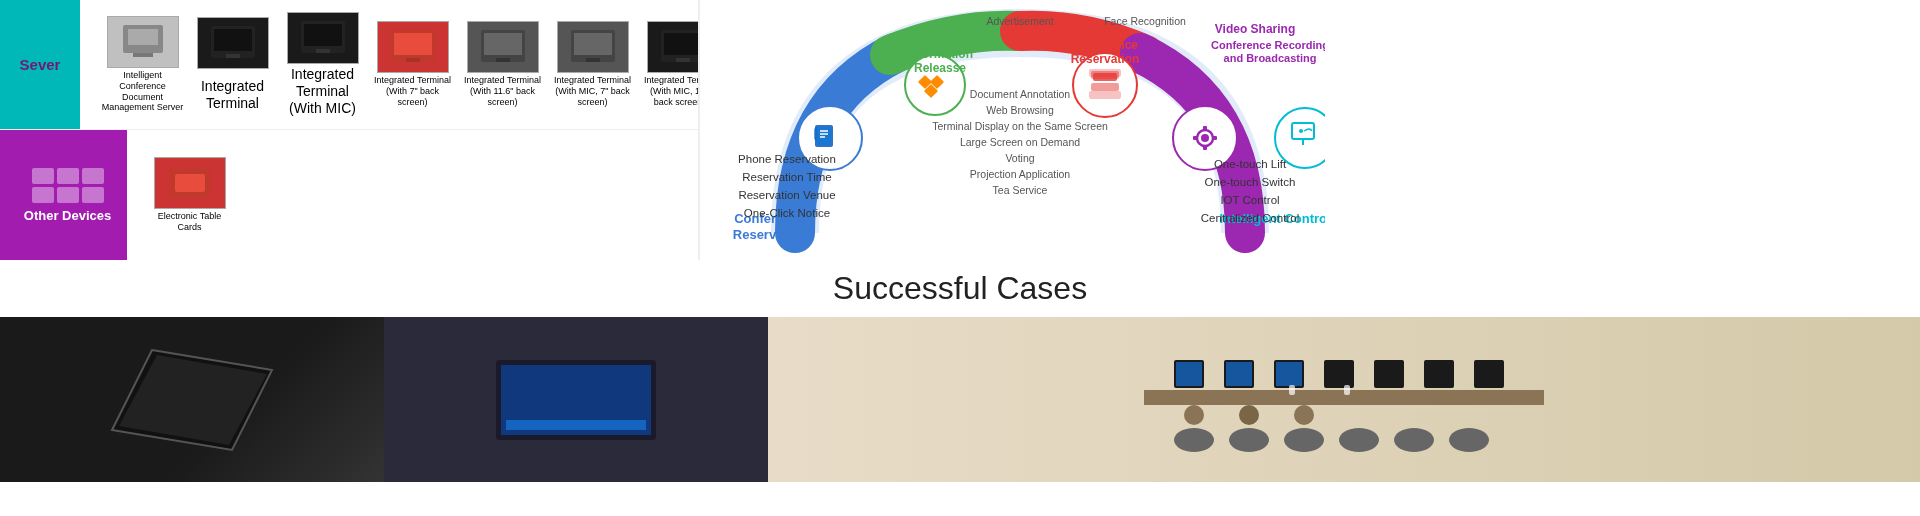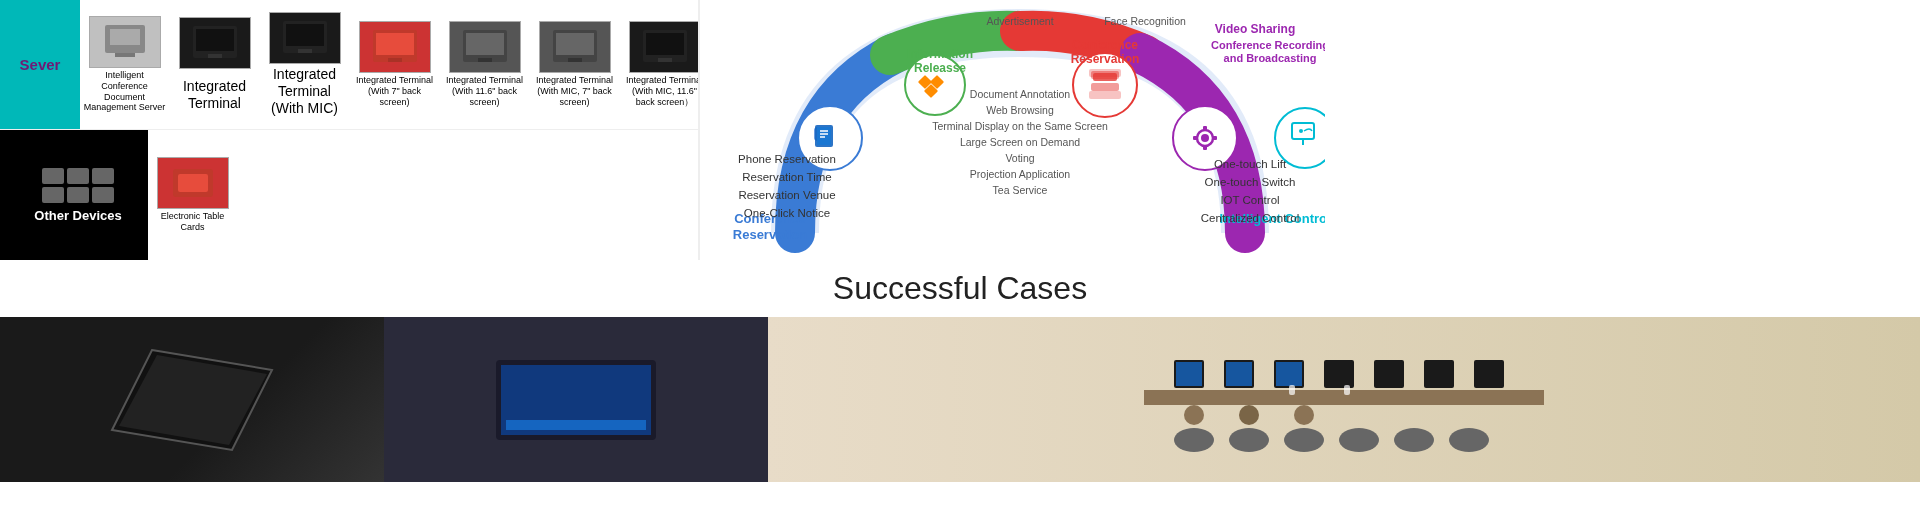--- a/index.html
+++ b/index.html
@@ -51,21 +51,21 @@
       display: flex;
       align-items: center;
       justify-content: center;
       flex-shrink: 0;
     }
 
     .devices-row {
       display: flex;
       align-items: center;
       flex: 1;
-      padding: 2px;
+      padding: 20px;
       gap: 5px;
       overflow: hidden;
     }
 
     .dev-item {
       display: flex;
       flex-direction: column;
       align-items: center;
       font-size: 9.5px;
       text-align: center;
@@ -83,29 +83,29 @@
       justify-content: center;
       margin-bottom: 2px;
     }
 
     .dev-box.black-bg { background: #1a1a1a; }
     .dev-box.red-box { background: #cc3333; }
     .dev-box.gray-box { background: #555; }
     .dev-box.silver { background: #c0c0c0; }
 
     .other-box {
-      background: #000000;
+      background: #a21caf;
       color: white;
       font-weight: bold;
       font-size: 12px;
       display: flex;
       flex-direction: column;
       align-items: center;
       justify-content: center;
-      width: 148px;
+      width: 127px;
       flex-shrink: 0;
       height: 100%;
       padding-left: 8px;
     }
 
     .other-icons-grid {
       display: grid;
       grid-template-columns: repeat(3, 22px);
       gap: 3px;
       margin-bottom: 5px;

